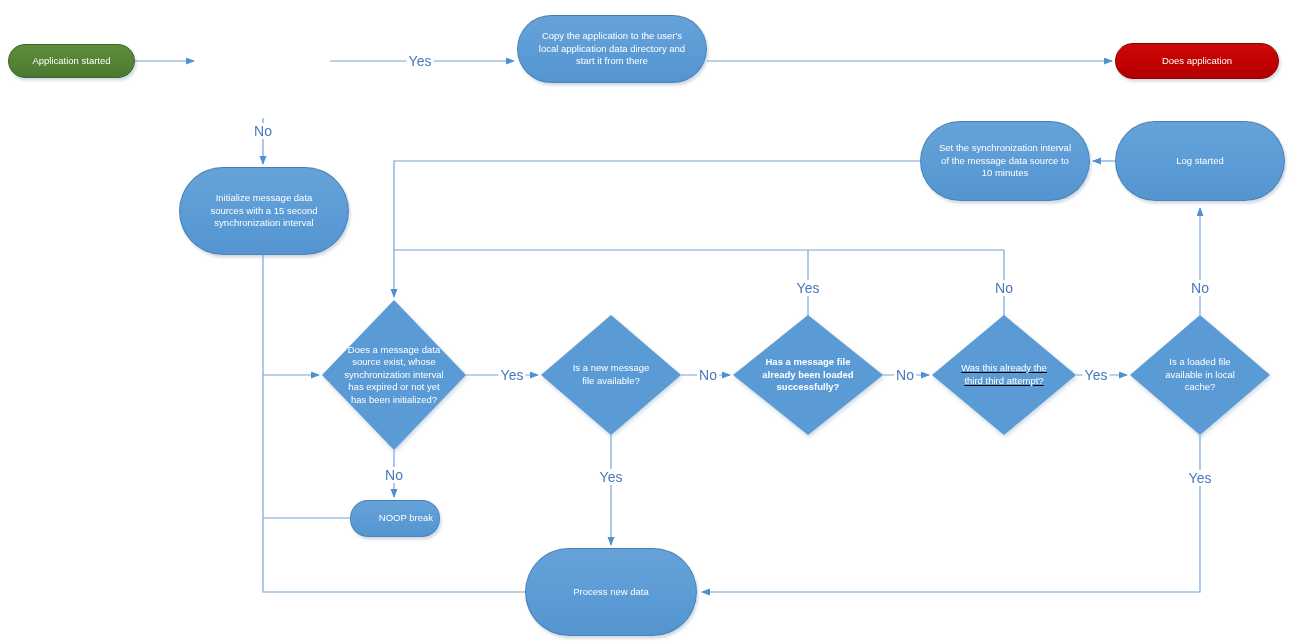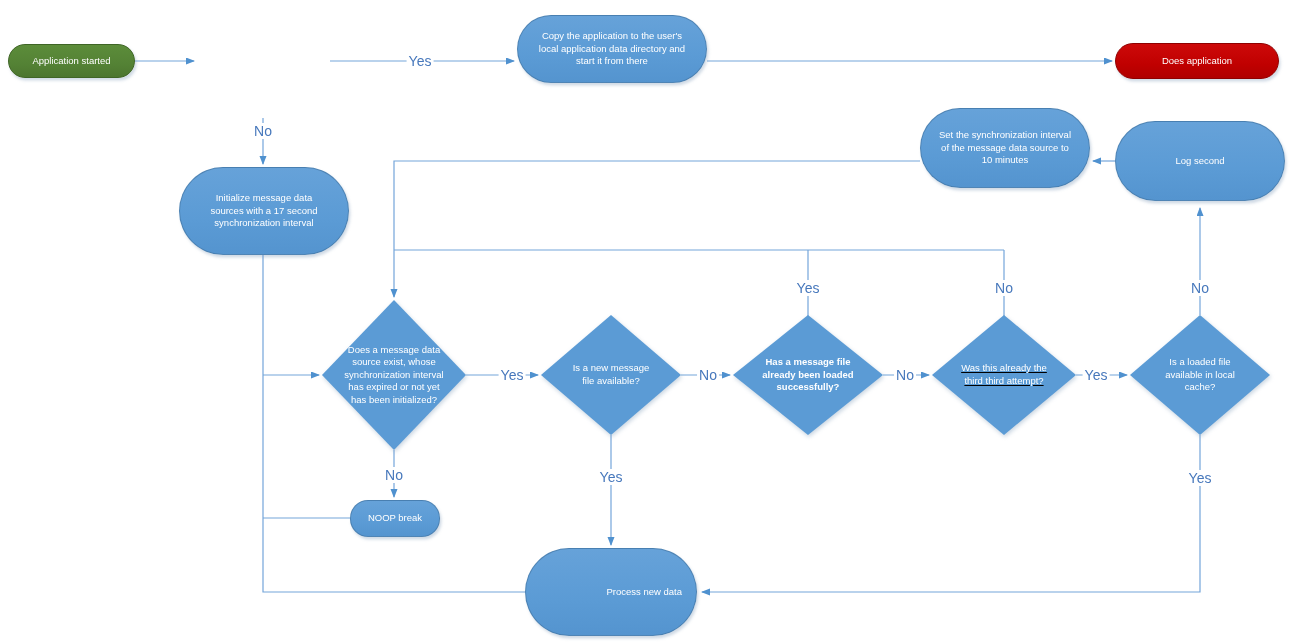--- a/index.html
+++ b/index.html
@@ -98,29 +98,29 @@
 
   <div class="node stadium" style="left:517px; top:15px; width:190px; height:68px; border-radius:46px;">
     <span style="width:158px;">Copy the application to the user's local application data directory and start it from there</span>
   </div>
 
   <div class="node stadium end" style="left:1115px; top:43px; width:164px; height:36px; border-radius:18px;">
     <span>Does application</span>
   </div>
 
   <div class="node stadium" style="left:179px; top:167px; width:170px; height:88px; border-radius:44px;">
-    <span style="width:130px;">Initialize message data sources with a 17 second synchronization interval</span>
+    <span style="width:130px;">Initialize message data sources with a 15 second synchronization interval</span>
   </div>
 
-  <div class="node stadium" style="left:920px; top:108px; width:170px; height:80px; border-radius:40px;">
+  <div class="node stadium" style="left:920px; top:121px; width:170px; height:80px; border-radius:40px;">
     <span style="width:136px;">Set the synchronization interval of the message data source to 10 minutes</span>
   </div>
 
   <div class="node stadium" style="left:1115px; top:121px; width:170px; height:80px; border-radius:40px;">
-    <span>Log second</span>
+    <span>Log started</span>
   </div>
 
   <div class="diamond" style="left:322px; top:300px; width:144px; height:150px;">
     <div class="diamond-shape">
       <span style="width:106px;">Does a message data source exist, whose synchronization interval has expired or not yet has been initialized?</span>
     </div>
   </div>
 
   <div class="diamond" style="left:541px; top:315px; width:140px; height:120px;">
     <div class="diamond-shape">
@@ -139,25 +139,25 @@
       <span style="width:104px;">Was this already the third third attempt?</span>
     </div>
   </div>
 
   <div class="diamond" style="left:1130px; top:315px; width:140px; height:120px;">
     <div class="diamond-shape">
       <span style="width:92px;">Is a loaded file available in local cache?</span>
     </div>
   </div>
 
-  <div class="node stadium" style="left:350px; top:500px; width:90px; height:37px; border-radius:18px; padding:2px 6px;">
+  <div class="node stadium" style="left:350px; top:500px; width:90px; height:37px; border-radius:18px; padding:2px 6px;justify-content:flex-end;">
     <span>NOOP break</span>
   </div>
 
-  <div class="node stadium" style="left:525px; top:548px; width:172px; height:88px; border-radius:44px;justify-content:flex-end;">
+  <div class="node stadium" style="left:525px; top:548px; width:172px; height:88px; border-radius:44px;">
     <span>Process new data</span>
   </div>
 
   <span class="edge-label" style="left:420px; top:61px;">Yes</span>
   <span class="edge-label" style="left:263px; top:131px;">No</span>
   <span class="edge-label" style="left:512px; top:375px;">Yes</span>
   <span class="edge-label" style="left:394px; top:475px;">No</span>
   <span class="edge-label" style="left:611px; top:477px;">Yes</span>
   <span class="edge-label" style="left:708px; top:375px;">No</span>
   <span class="edge-label" style="left:808px; top:288px;">Yes</span>

